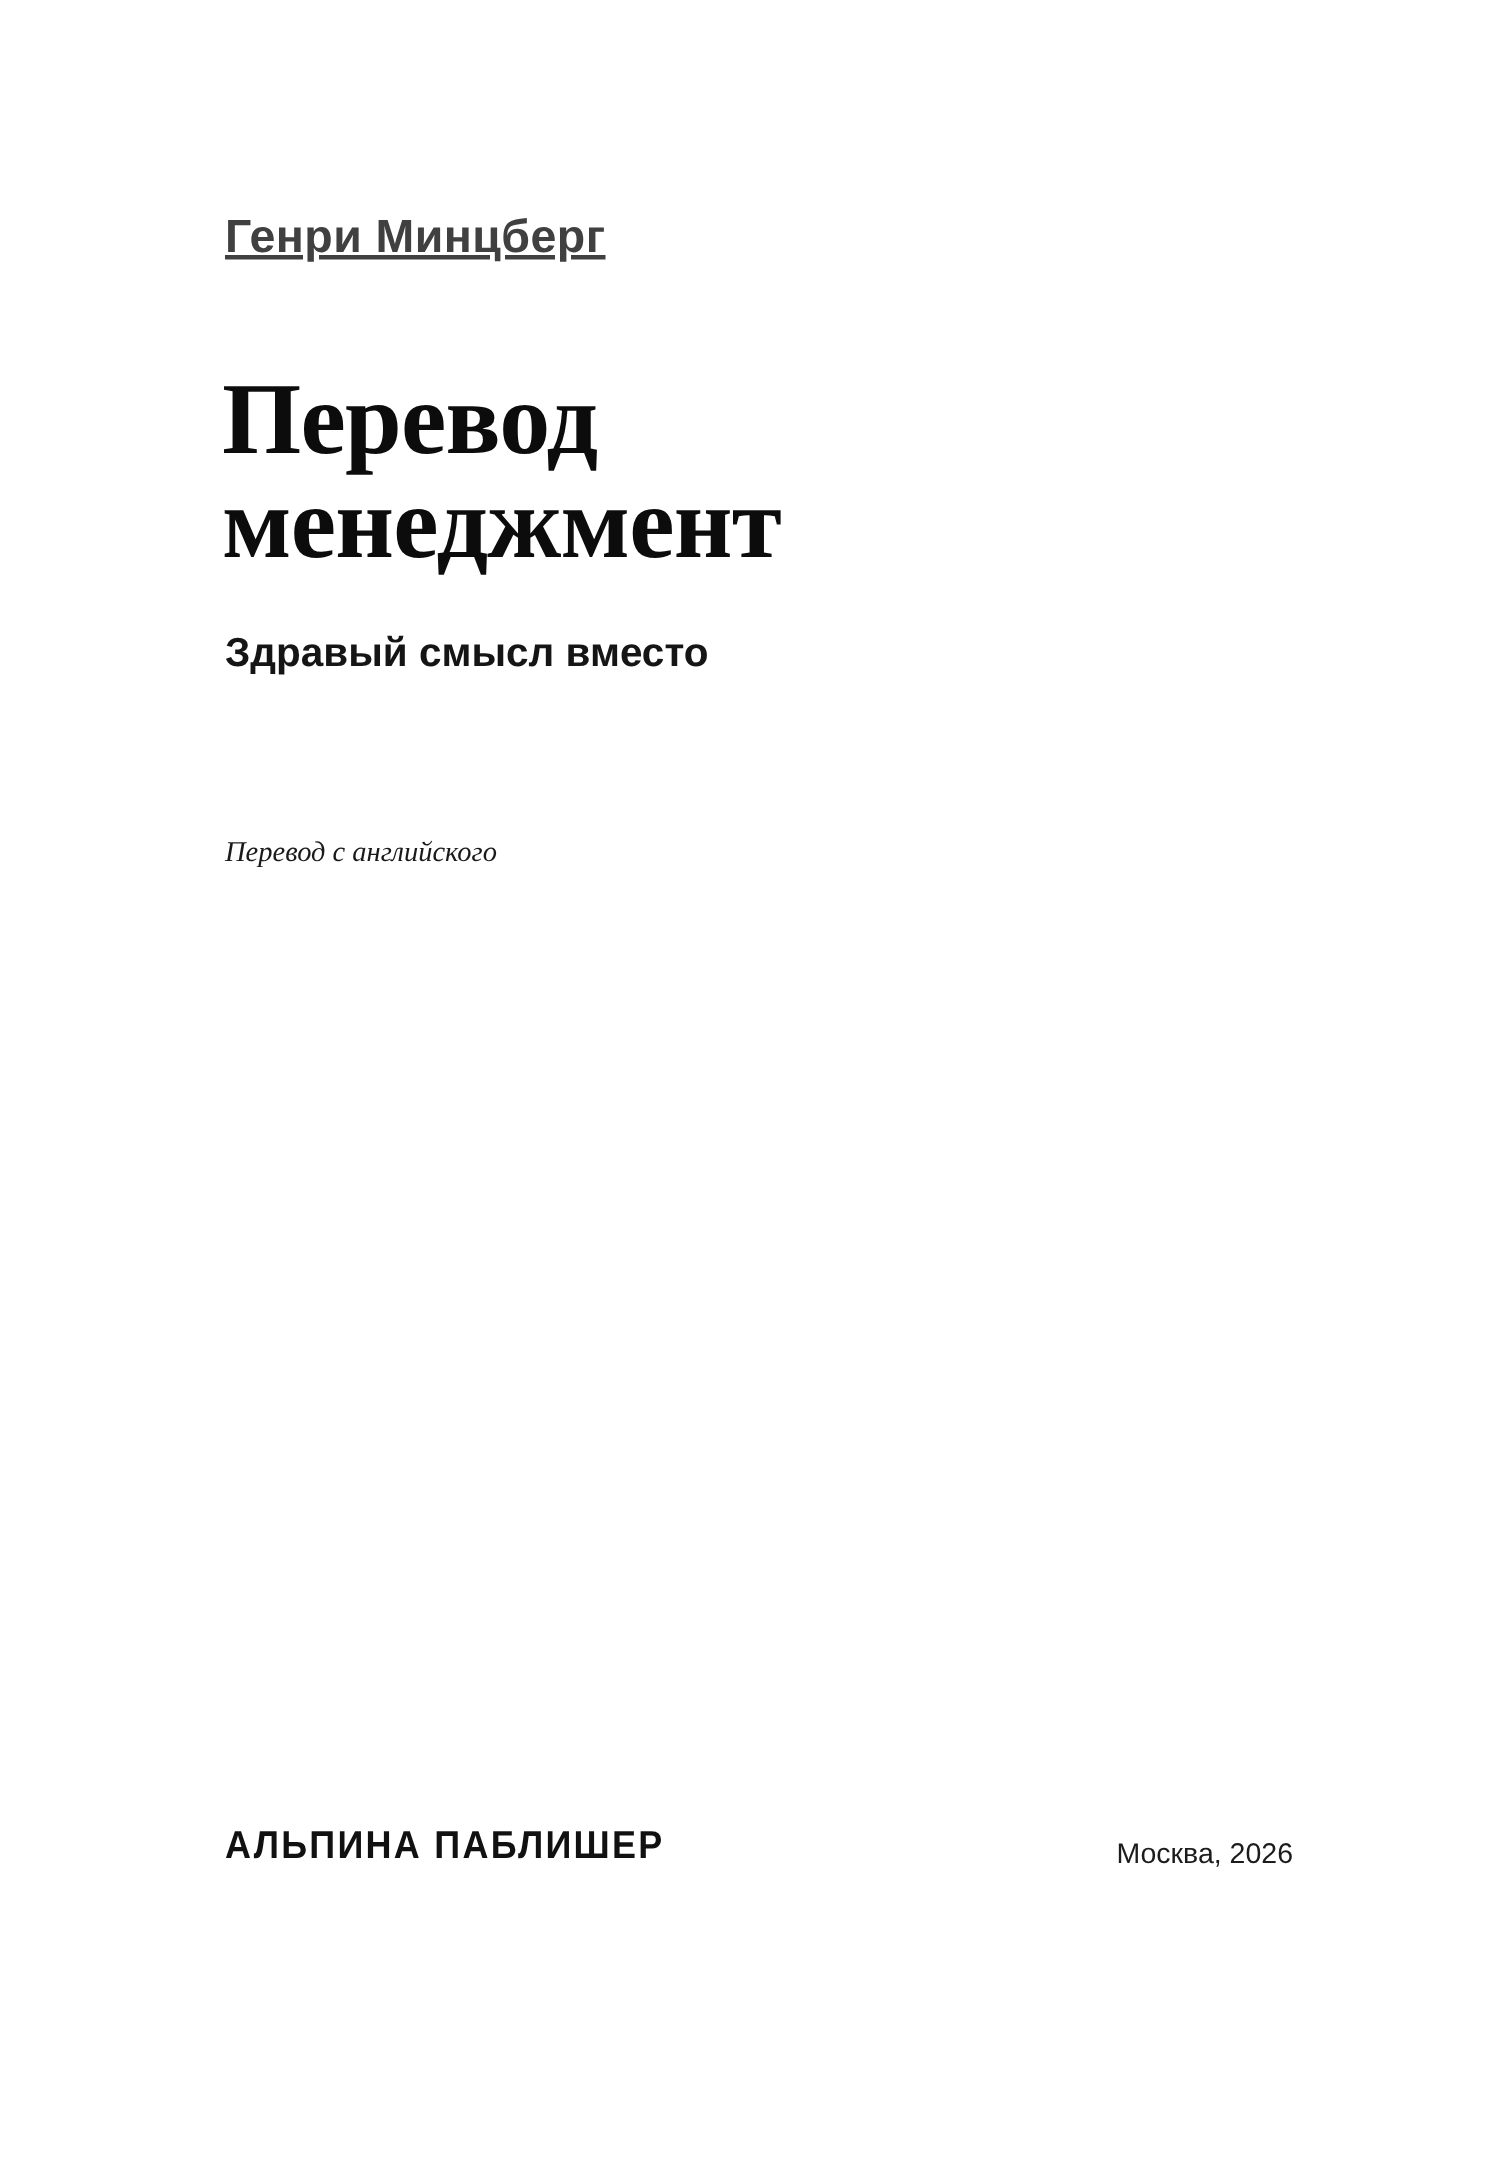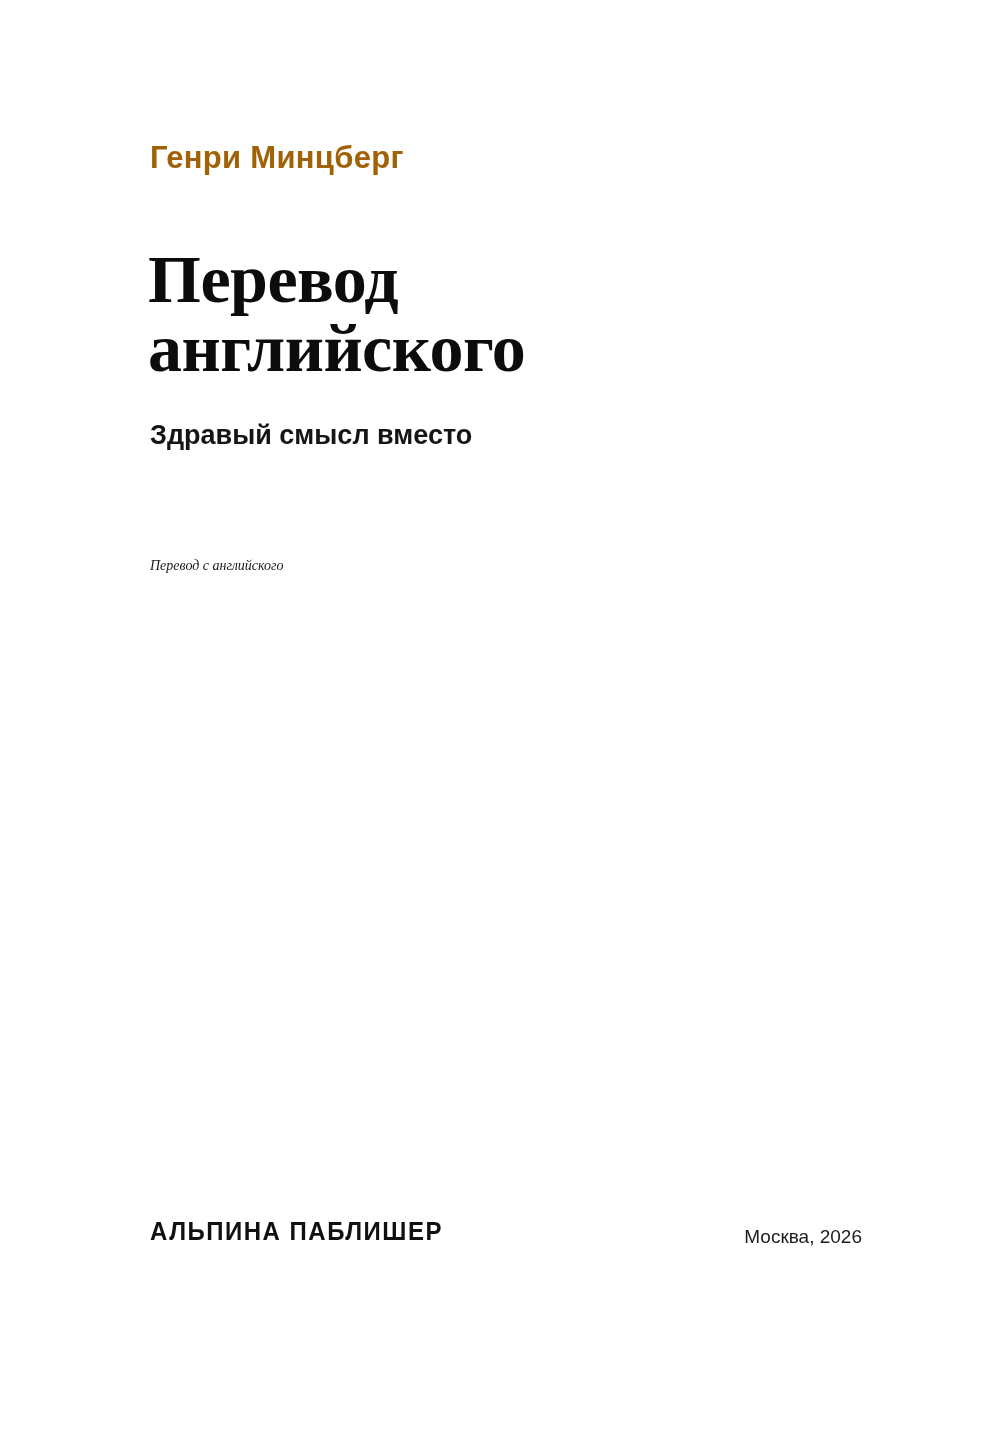--- a/index.html
+++ b/index.html
@@ -19,21 +19,22 @@
     overflow: hidden;
   }
   .author {
     position: absolute;
     left: 150px;
     top: 140px;
     font-family: "Liberation Sans", sans-serif;
     font-size: 31px;
     font-weight: 700;
     letter-spacing: 0.3px;
-    color: #a16207;
+    color: #404040;
+    text-decoration: underline;
   }
   .title-block {
     position: absolute;
     left: 148px;
     top: 245px;
     width: 640px;
   }
   .title {
     font-family: "Liberation Serif", serif;
     font-size: 68px;
@@ -53,21 +54,21 @@
     font-weight: 700;
     line-height: 1.28;
     color: #151515;
   }
   .translation-note {
     position: absolute;
     left: 150px;
     top: 558px;
     font-family: "Liberation Serif", serif;
     font-style: italic;
-    font-size: 14px;
+    font-size: 19px;
     color: #1a1a1a;
   }
   .publisher {
     position: absolute;
     left: 150px;
     top: 1218px;
     font-family: "Liberation Sans", sans-serif;
     font-size: 24px;
     font-weight: 700;
     letter-spacing: 1.5px;
@@ -87,21 +88,21 @@
 </style>
 </head>
 <body>
 
 <div class="page">
 
   <div class="author">Генри Минцберг</div>
 
   <div class="title-block">
     <div class="title">Перевод</div>
-    <div class="title">английского</div>
+    <div class="title">менеджмент</div>
   </div>
 
   <div class="subtitle">
     <div>Здравый смысл вместо</div>
   </div>
 
   <div class="translation-note">Перевод с английского</div>
 
   <div class="publisher">Альпина Паблишер</div>
 

